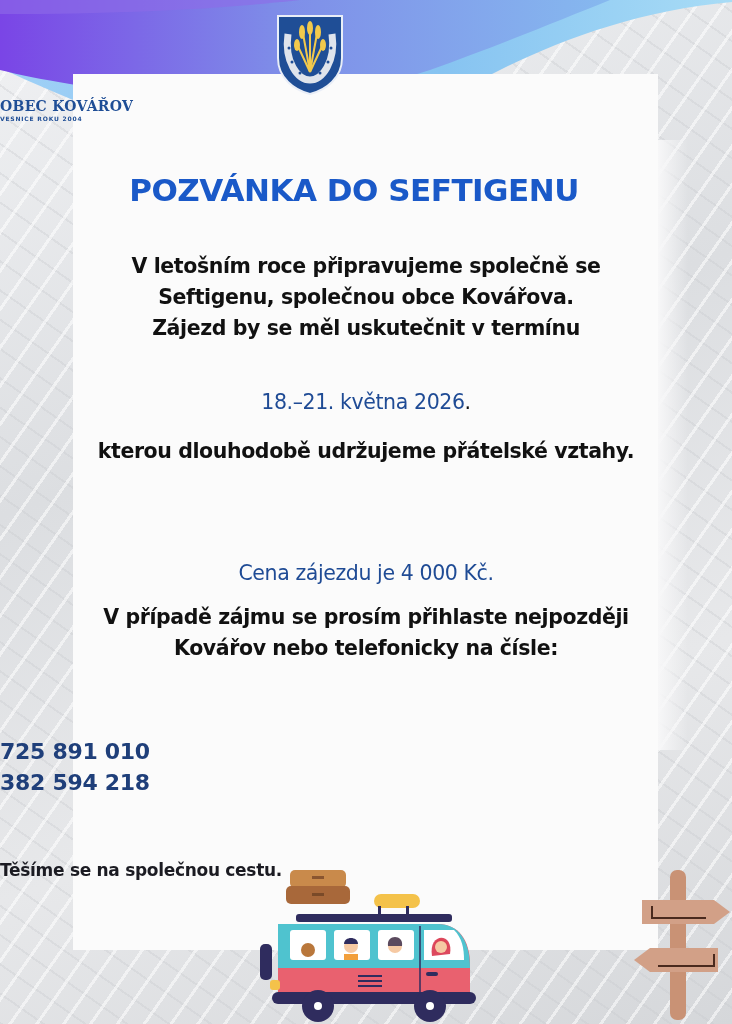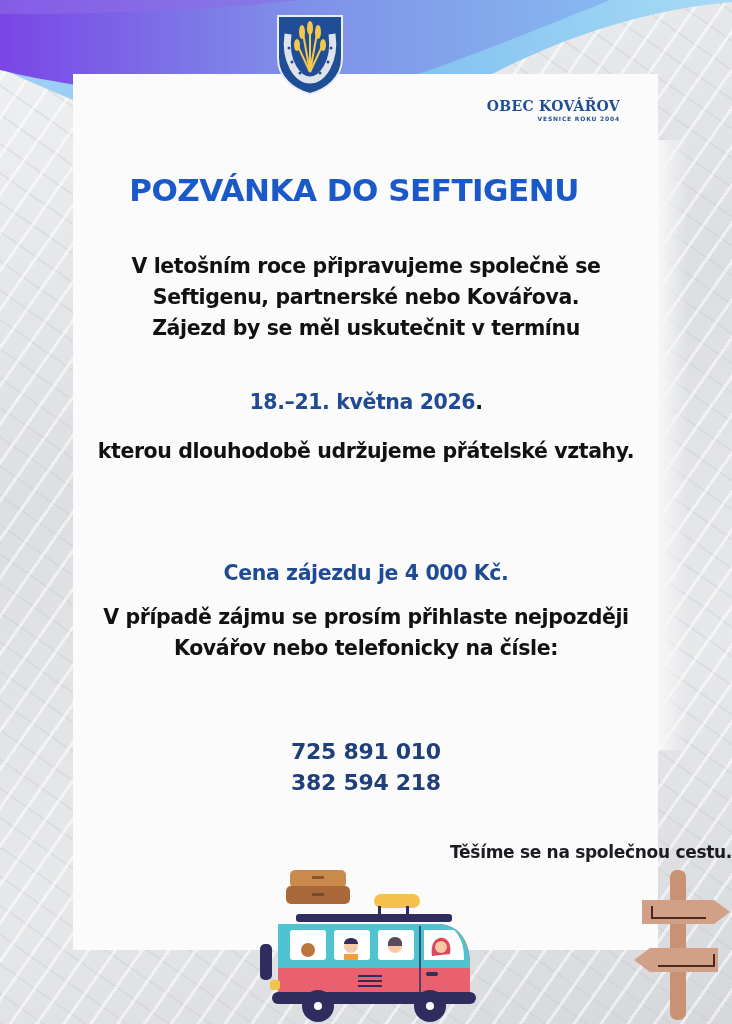--- a/index.html
+++ b/index.html
@@ -22,21 +22,21 @@
   }
   .card {
     position:absolute; left:73px; top:74px; width:585px; height:876px;
     background:#fbfbfb;
   }
   .card-ext-right {
     position:absolute; left:658px; top:140px; width:30px; height:610px;
     background:linear-gradient(90deg, #f7f7f8, rgba(247,247,248,0));
   }
   .logo {
-    position:absolute; left:0; width:620px; top:12px; text-align:right;
+    position:absolute; left:0; width:620px; top:12px; text-align:left;
   }
   .logo svg { display:block; margin:0 auto; }
   .logo-name {
     font-family:"DejaVu Serif", serif; font-weight:bold;
     color:#1f4e96; font-size:14px; letter-spacing:0.3px; margin-top:2px;
   }
   .logo-sub {
     color:#1f4e96; font-size:6px; font-weight:bold; letter-spacing:0.8px; margin-top:1px;
   }
   .title {
@@ -44,29 +44,29 @@
     color:#1a59c8; font-weight:bold; font-size:31px; letter-spacing:-0.5px;
   }
   .para {
     position:absolute; left:0; width:732px; text-align:center;
     color:#111; font-weight:bold; font-size:20.5px; line-height:31px; letter-spacing:-0.4px;
   }
   .para span { display:block; }
   .blue { color:#1f4b95; }
   .hl {
     position:absolute; left:0; width:732px; text-align:center;
-    font-weight:bold; font-size:20.5px; letter-spacing:-0.4px;
+    font-weight:normal; font-size:20.5px; letter-spacing:-0.4px;
   }
   .phones {
-    position:absolute; top:736px; left:0; width:732px; text-align:center;
+    position:absolute; top:736px; left:0; width:732px; 
     color:#1f3f7a; font-weight:bold; font-size:22px; line-height:31px; letter-spacing:-0.3px;
   }
   .phones span { display:block; }
   .closing {
-    position:absolute; top:842px; left:0; width:732px; text-align:right;
+    position:absolute; top:860px; left:0; width:732px; text-align:left;
     color:#1b1b22; font-weight:bold; font-size:17px; letter-spacing:-0.3px;
   }
   .bus { position:absolute; left:258px; top:868px; }
   .sign { position:absolute; left:628px; top:866px; }
 </style>
 </head>
 <body>
 
 <div class="bg"></div>
 
@@ -119,21 +119,21 @@
     </g>
   </svg>
   <div class="logo-name">OBEC KOVÁŘOV</div>
   <div class="logo-sub">VESNICE ROKU 2004</div>
 </div>
 
 <div class="title">POZVÁNKA DO SEFTIGENU</div>
 
 <div class="para" style="top:251px;">
   <span>V letošním roce připravujeme společně se</span>
-  <span>Seftigenu, partnerské nebo Kovářova.</span>
+  <span>Seftigenu, společnou obce Kovářova.</span>
   <span>Zájezd by se měl uskutečnit v termínu</span>
 </div>
 
 <div class="hl" style="top:390px;">
   <span class="blue">18.–21. května 2026</span><span style="color:#111">.</span>
 </div>
 
 <div class="para" style="top:436px;">
   <span>kterou dlouhodobě udržujeme přátelské vztahy.</span>
 </div>

